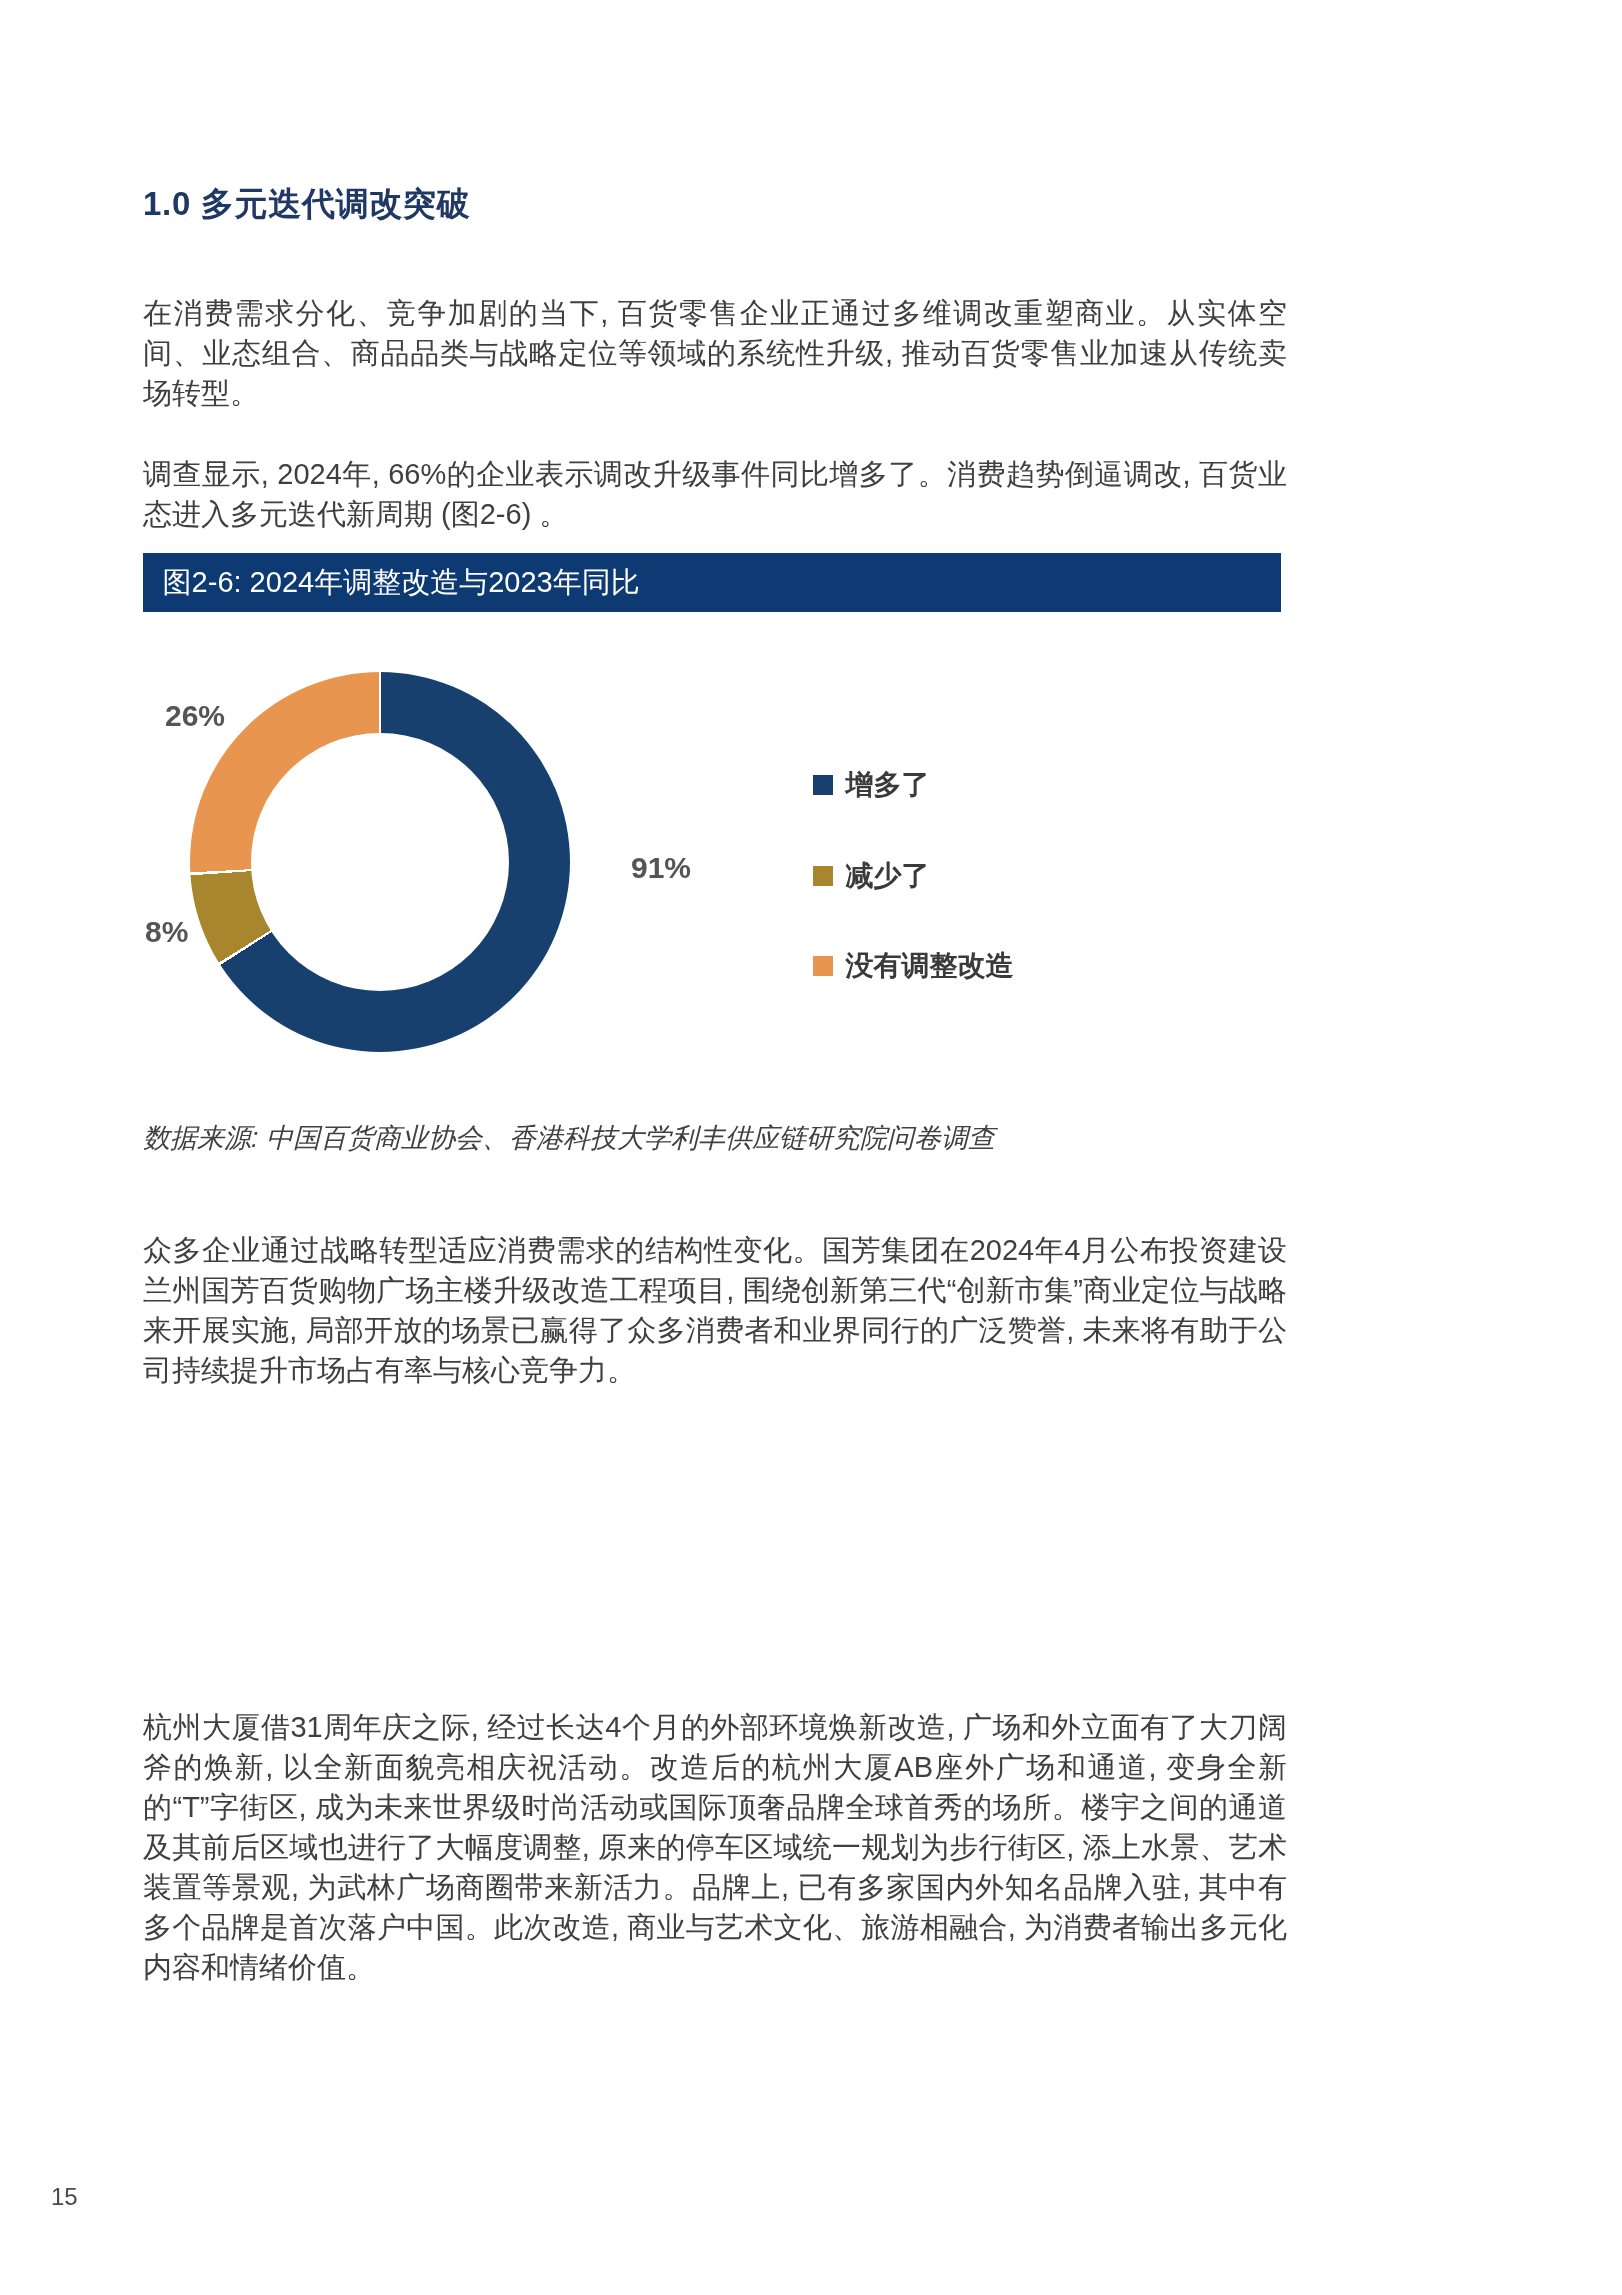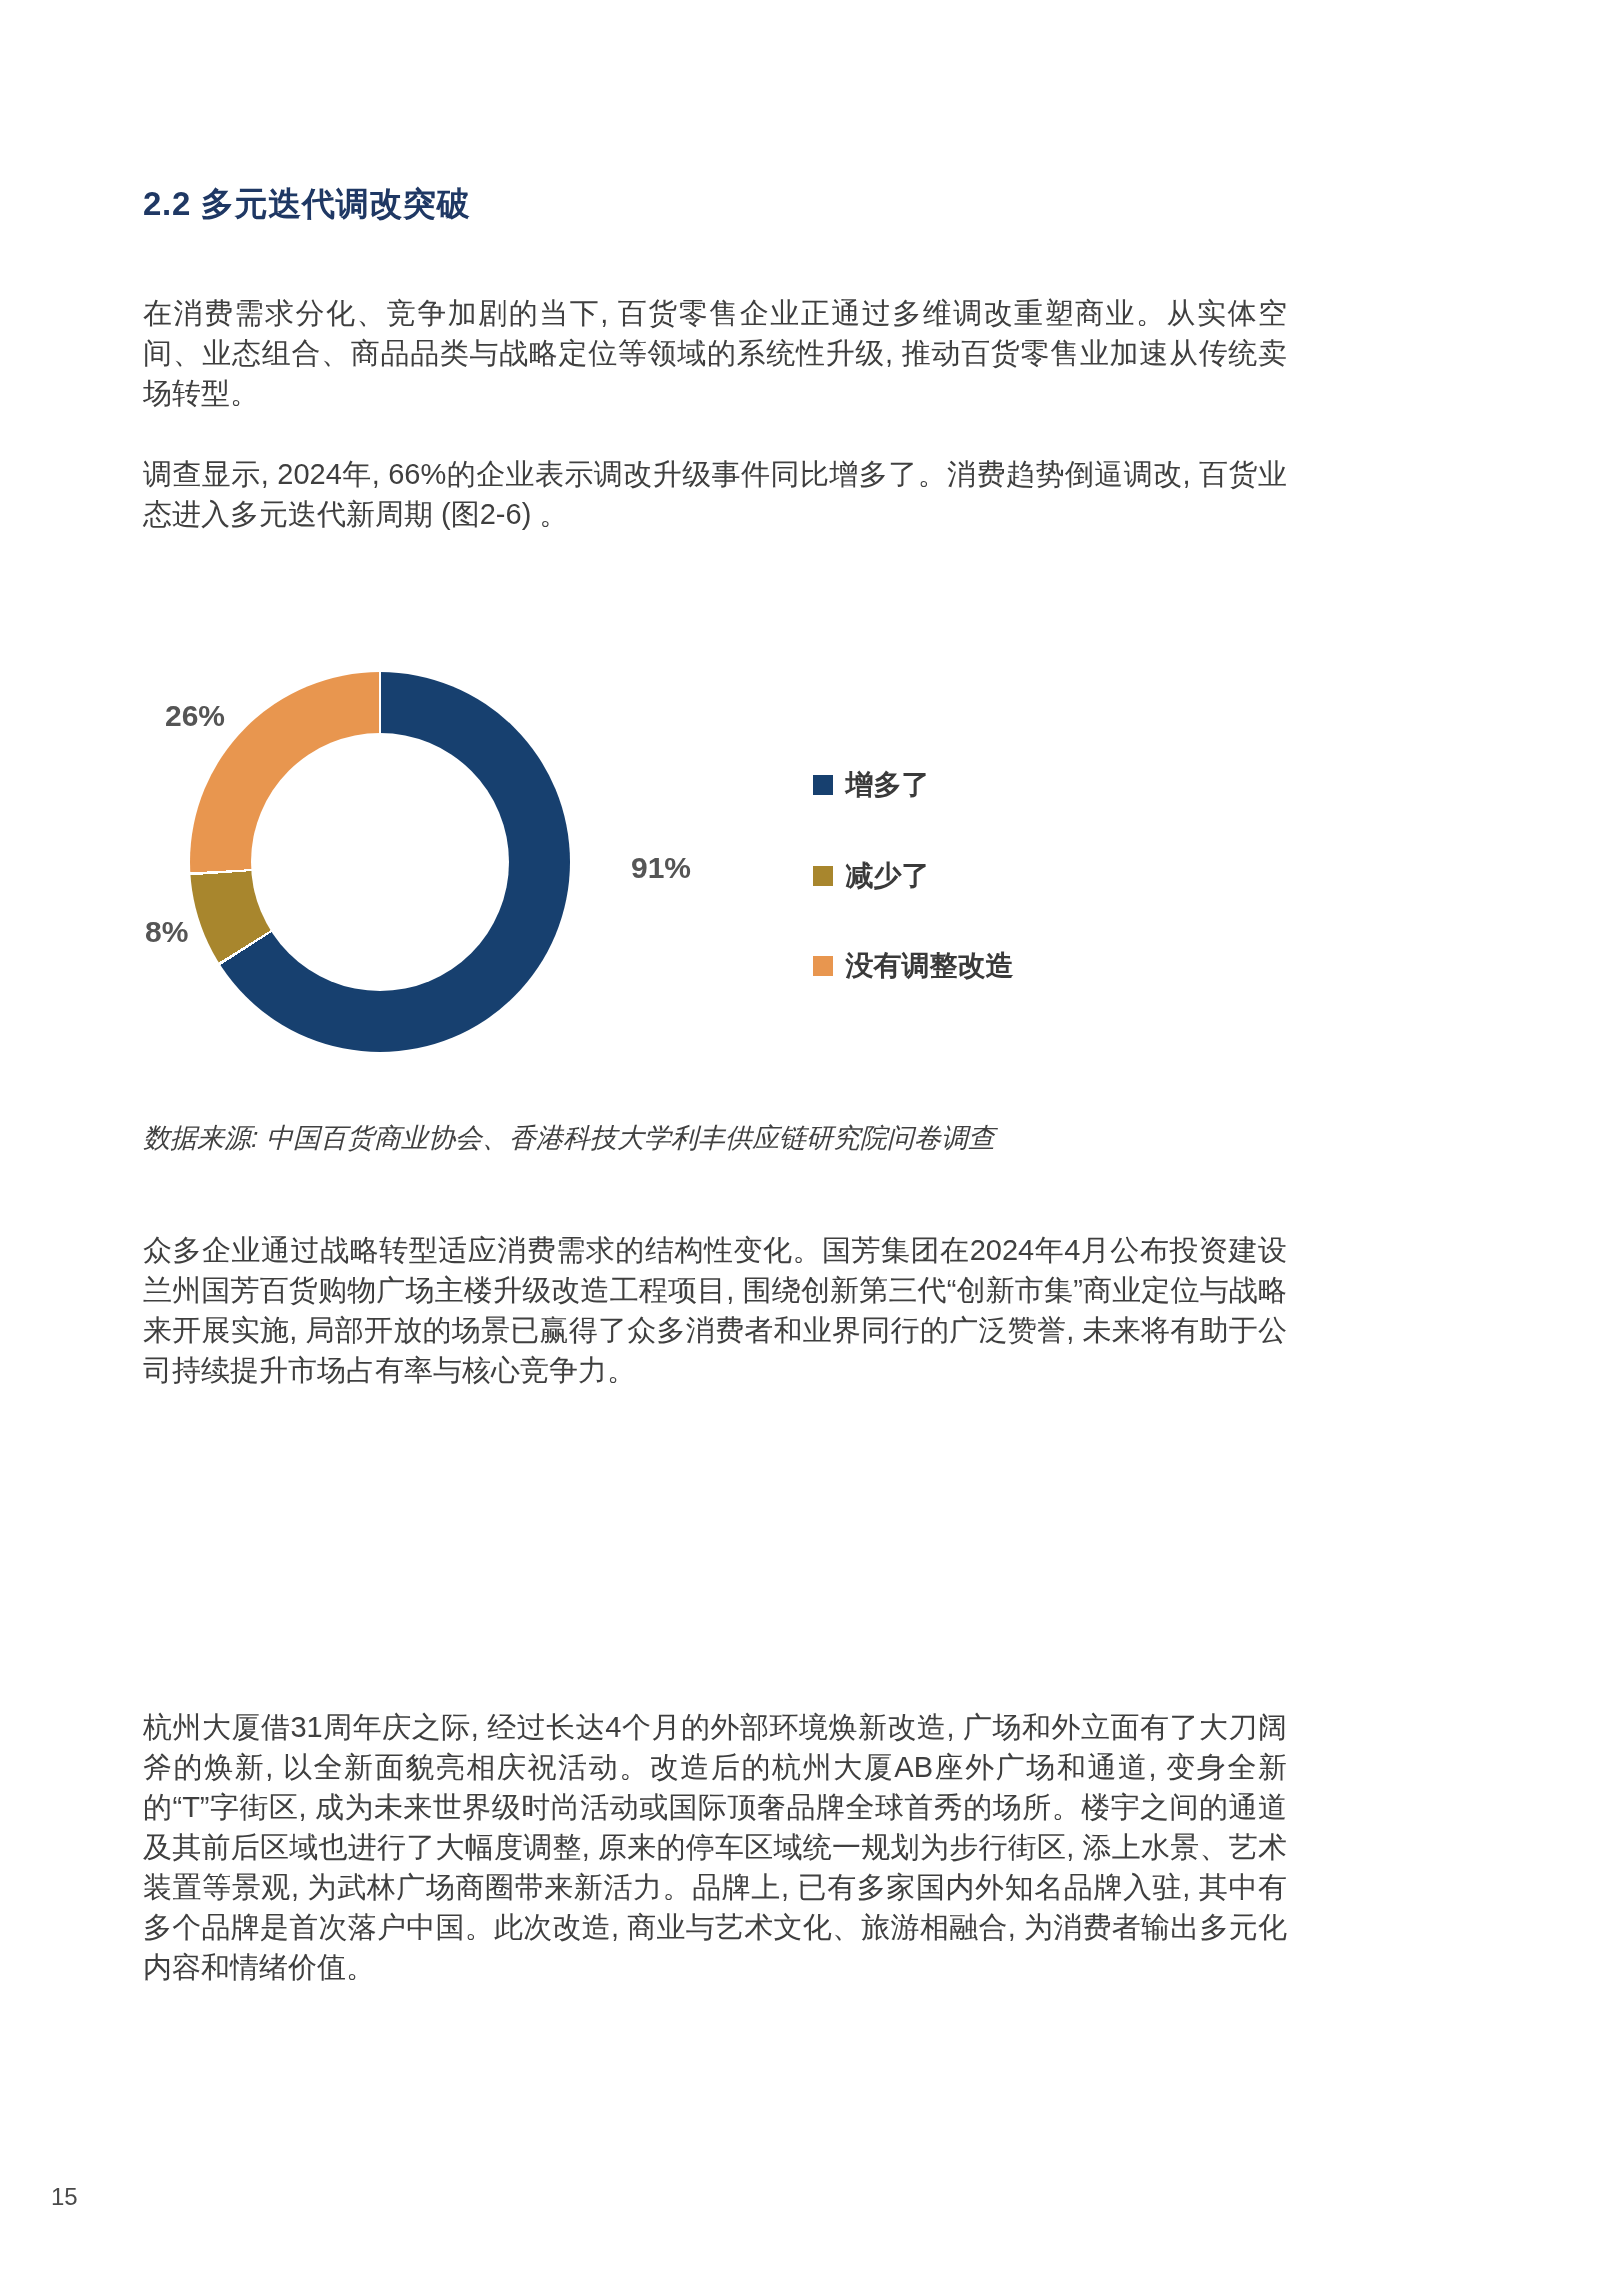--- a/index.html
+++ b/index.html
@@ -62,25 +62,28 @@
   .pagenum{
     position:absolute;left:51px;top:2183px;
     font-size:24px;color:#4a4a4a;
   }
 </style>
 </head>
 <body>
 
 <div class="page">
 
-  <div class="heading">2.2 多元迭代调改突破</div>
+  <div class="heading">1.0 多元迭代调改突破</div>
 
   <p class="para" id="p1">在消费需求分化、竞争加剧的当下, 百货零售企业正通过多维调改重塑商业。从实体空间、业态组合、商品品类与战略定位等领域的系统性升级, 推动百货零售业加速从传统卖场转型。</p>
   <p class="para" id="p2">调查显示, 2024年, 66%的企业表示调改升级事件同比增多了。消费趋势倒逼调改, 百货业态进入多元迭代新周期 (图2-6) 。</p>
 
+  <div class="figure-bar">
+    <span>图2-6: 2024年调整改造与2023年同比</span>
+  </div>
 
   <div class="chart">
     <div class="donut" style="background: conic-gradient(rgb(255, 255, 255) 0deg, rgb(255, 255, 255) 0.45deg, rgb(23, 64, 111) 0.45deg, rgb(23, 64, 111) 237.15deg, rgb(255, 255, 255) 237.15deg, rgb(255, 255, 255) 238.05deg, rgb(168, 134, 45) 238.05deg, rgb(168, 134, 45) 265.95deg, rgb(255, 255, 255) 265.95deg, rgb(255, 255, 255) 266.85deg, rgb(232, 150, 79) 266.85deg, rgb(232, 150, 79) 359.55deg, rgb(255, 255, 255) 359.55deg, rgb(255, 255, 255) 360.45deg);">
       <div class="donut-hole"></div>
     </div>
 
     <span class="pct" id="pct26">26%</span>
     <span class="pct" id="pct8">8%</span>
     <span class="pct" id="pct66">91%</span>
 

